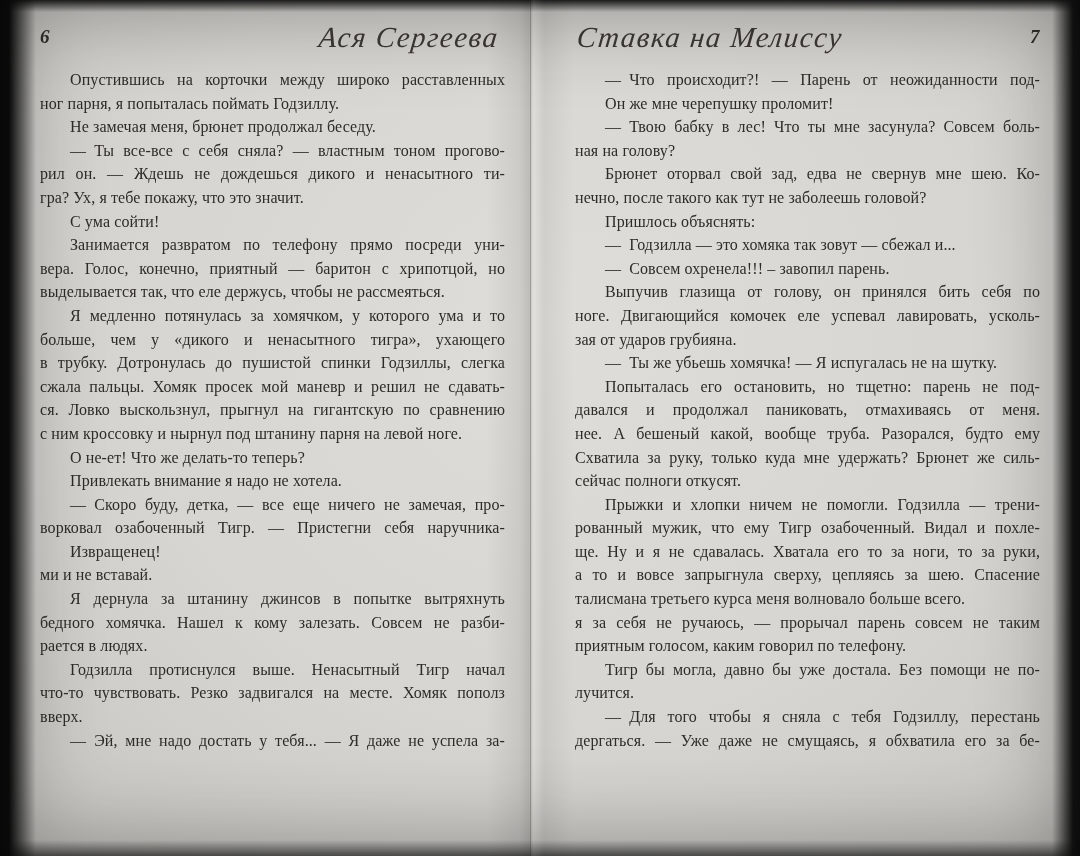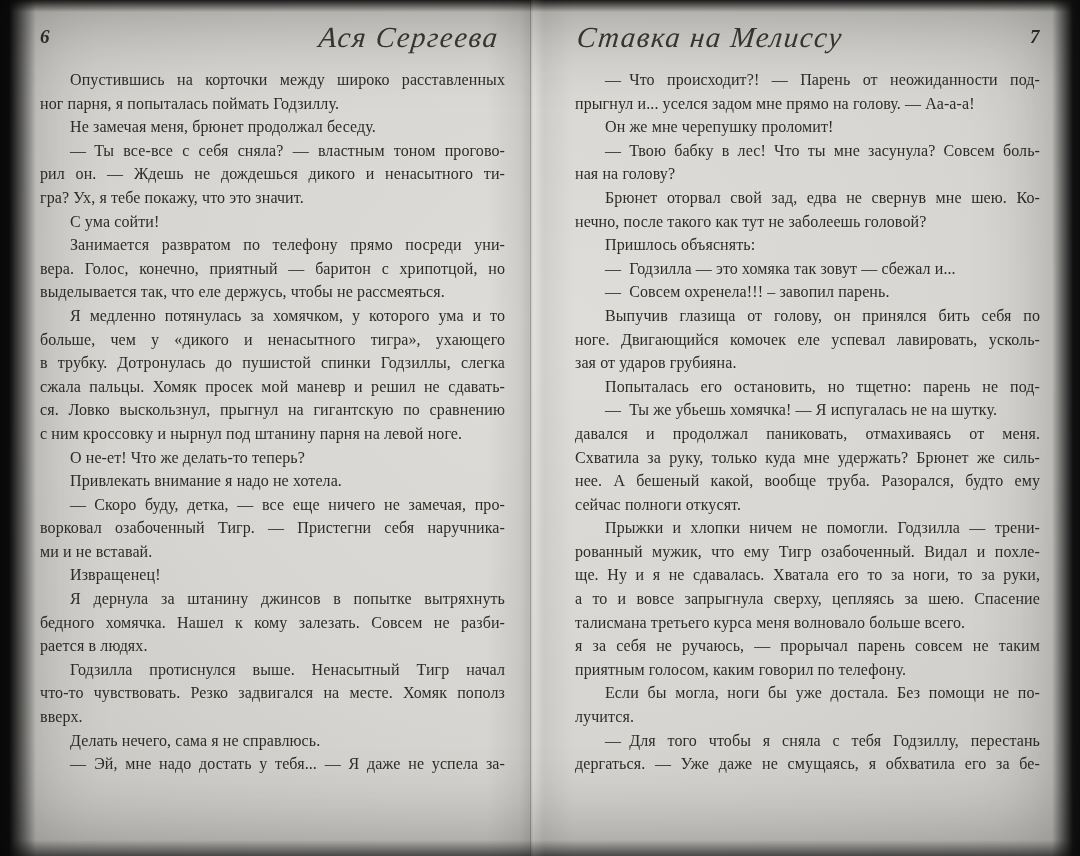--- a/index.html
+++ b/index.html
@@ -83,66 +83,64 @@
         <div class="ln ind fill">Я медленно потянулась за хомячком, у которого ума и то</div>
         <div class="ln fill">больше, чем у «дикого и ненасытного тигра», ухающего</div>
         <div class="ln fill">в трубку. Дотронулась до пушистой спинки Годзиллы, слегка</div>
         <div class="ln fill">сжала пальцы. Хомяк просек мой маневр и решил не сдавать-</div>
         <div class="ln fill">ся. Ловко выскользнул, прыгнул на гигантскую по сравнению</div>
         <div class="ln">с ним кроссовку и нырнул под штанину парня на левой ноге.</div>
         <div class="ln ind">О не-ет! Что же делать-то теперь?</div>
         <div class="ln ind">Привлекать внимание я надо не хотела.</div>
         <div class="ln ind fill">— Скоро буду, детка, — все еще ничего не замечая, про-</div>
         <div class="ln fill">ворковал озабоченный Тигр. — Пристегни себя наручника-</div>
+        <div class="ln ind">Извращенец!</div>
         <div class="ln">ми и не вставай.</div>
-        <div class="ln ind">Извращенец!</div>
         <div class="ln ind fill">Я дернула за штанину джинсов в попытке вытряхнуть</div>
         <div class="ln fill">бедного хомячка. Нашел к кому залезать. Совсем не разби-</div>
         <div class="ln">рается в людях.</div>
         <div class="ln ind fill">Годзилла протиснулся выше. Ненасытный Тигр начал</div>
         <div class="ln fill">что-то чувствовать. Резко задвигался на месте. Хомяк пополз</div>
         <div class="ln">вверх.</div>
-        <div class="ln ind">Делать нечего, сама я не справлюсь.</div>
         <div class="ln ind fill">— Эй, мне надо достать у тебя... — Я даже не успела за-</div>
       </div>
   </div>
 
   <div class="page page-right">
     <div class="pagehead">
       <span class="runhead">Ставка на Мелиссу</span>
       <span class="pagenum">7</span>
     </div>
     <div class="pagebody" id="right-body">
         <div class="ln ind fill">— Что происходит?! — Парень от неожиданности под-</div>
-        <div class="ln">прыгнул и... уселся задом мне прямо на голову. — Аа-а-а!</div>
         <div class="ln ind">Он же мне черепушку проломит!</div>
         <div class="ln ind fill">— Твою бабку в лес! Что ты мне засунула? Совсем боль-</div>
         <div class="ln">ная на голову?</div>
         <div class="ln ind fill">Брюнет оторвал свой зад, едва не свернув мне шею. Ко-</div>
         <div class="ln">нечно, после такого как тут не заболеешь головой?</div>
         <div class="ln ind">Пришлось объяснять:</div>
         <div class="ln ind">— Годзилла — это хомяка так зовут — сбежал и...</div>
         <div class="ln ind">— Совсем охренела!!! – завопил парень.</div>
         <div class="ln ind fill">Выпучив глазища от голову, он принялся бить себя по</div>
         <div class="ln fill">ноге. Двигающийся комочек еле успевал лавировать, усколь-</div>
         <div class="ln">зая от ударов грубияна.</div>
+        <div class="ln ind">— Ты же убьешь хомячка! — Я испугалась не на шутку.</div>
         <div class="ln ind fill">Попыталась его остановить, но тщетно: парень не под-</div>
-        <div class="ln ind">— Ты же убьешь хомячка! — Я испугалась не на шутку.</div>
         <div class="ln fill">давался и продолжал паниковать, отмахиваясь от меня.</div>
+        <div class="ln fill">нее. А бешеный какой, вообще труба. Разорался, будто ему</div>
         <div class="ln fill">Схватила за руку, только куда мне удержать? Брюнет же силь-</div>
-        <div class="ln fill">нее. А бешеный какой, вообще труба. Разорался, будто ему</div>
         <div class="ln">сейчас полноги откусят.</div>
         <div class="ln ind fill">Прыжки и хлопки ничем не помогли. Годзилла — трени-</div>
         <div class="ln fill">рованный мужик, что ему Тигр озабоченный. Видал и похле-</div>
         <div class="ln fill">ще. Ну и я не сдавалась. Хватала его то за ноги, то за руки,</div>
         <div class="ln fill">а то и вовсе запрыгнула сверху, цепляясь за шею. Спасение</div>
         <div class="ln">талисмана третьего курса меня волновало больше всего.</div>
         <div class="ln fill">я за себя не ручаюсь, — прорычал парень совсем не таким</div>
         <div class="ln">приятным голосом, каким говорил по телефону.</div>
-        <div class="ln ind fill">Если бы могла, ноги бы уже достала. Без помощи не по-</div>
+        <div class="ln ind fill">Тигр бы могла, давно бы уже достала. Без помощи не по-</div>
         <div class="ln">лучится.</div>
         <div class="ln ind fill">— Для того чтобы я сняла с тебя Годзиллу, перестань</div>
         <div class="ln fill">дергаться. — Уже даже не смущаясь, я обхватила его за бе-</div>
       </div>
   </div>
 
   <div class="gutter"></div>
   <div class="crease"></div>
   <div class="vignette"></div>
 </div>

